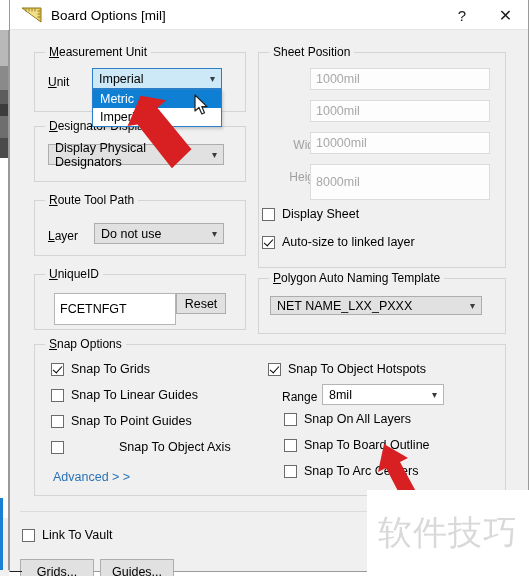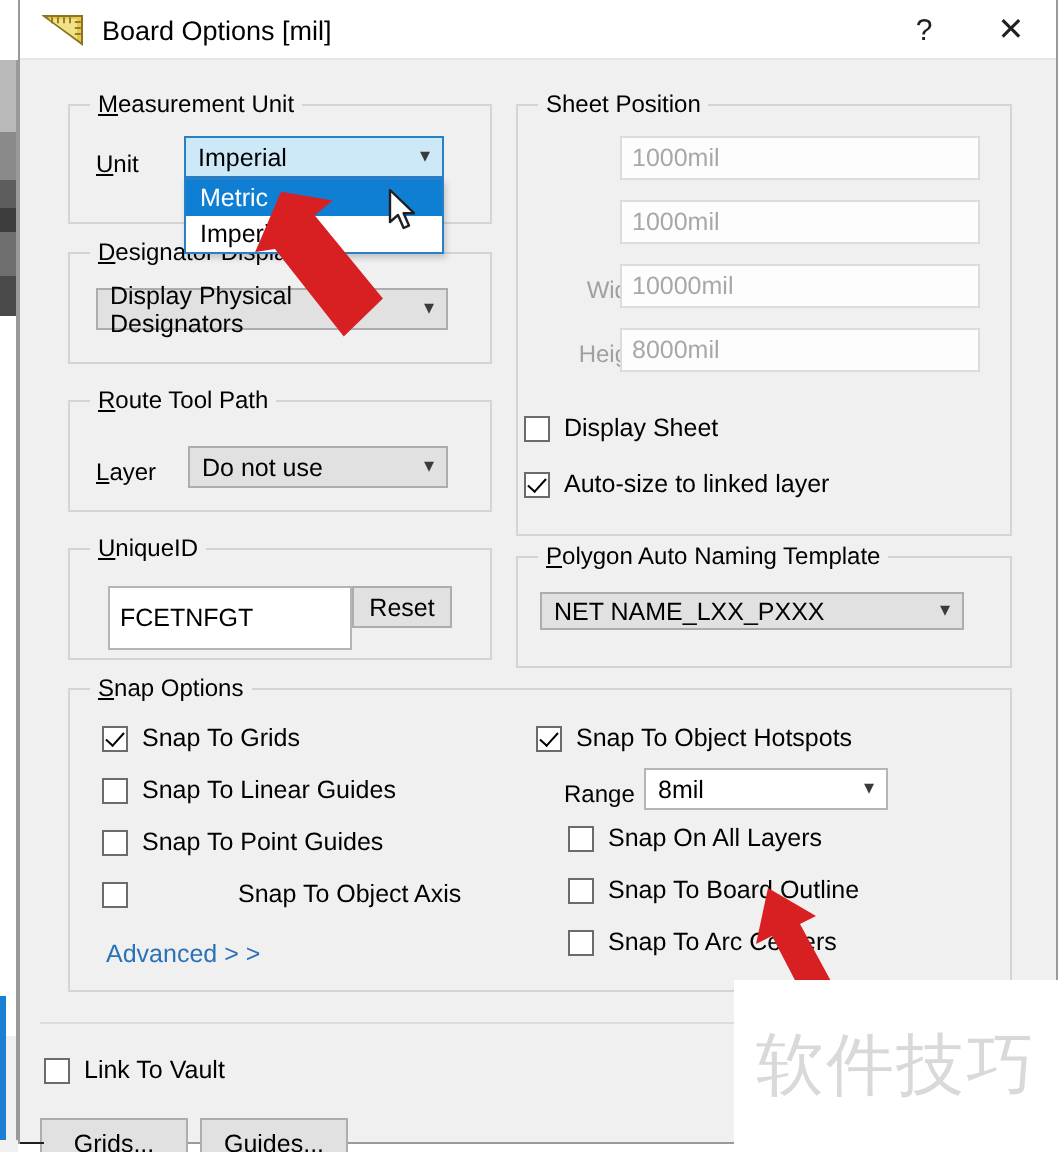--- a/index.html
+++ b/index.html
@@ -217,21 +217,21 @@
       <div class="field disabled" style="left:300px;top:70px;width:180px;height:22px;">
         <span>1000mil</span>
       </div>
 
       <div class="lbl dim" style="left:250px;top:108px;width:64px;text-align:right;">Width</div>
       <div class="field disabled" style="left:300px;top:102px;width:180px;height:22px;">
         <span>10000mil</span>
       </div>
 
       <div class="lbl dim" style="left:250px;top:140px;width:64px;text-align:right;">Height</div>
-      <div class="field disabled" style="left:300px;top:134px;width:180px;height:22px;">
+      <div class="field disabled" style="left:300px;top:134px;width:180px;height:36px;">
         <span>8000mil</span>
       </div>
 
       <div class="cbx" style="left:252px;top:177px;">
         <span class="box"></span>
         <span class="txt">Display Sheet</span>
       </div>
       <div class="cbx" style="left:252px;top:205px;">
         <span class="box checked"></span>
         <span class="txt">Auto-size to linked layer</span>

